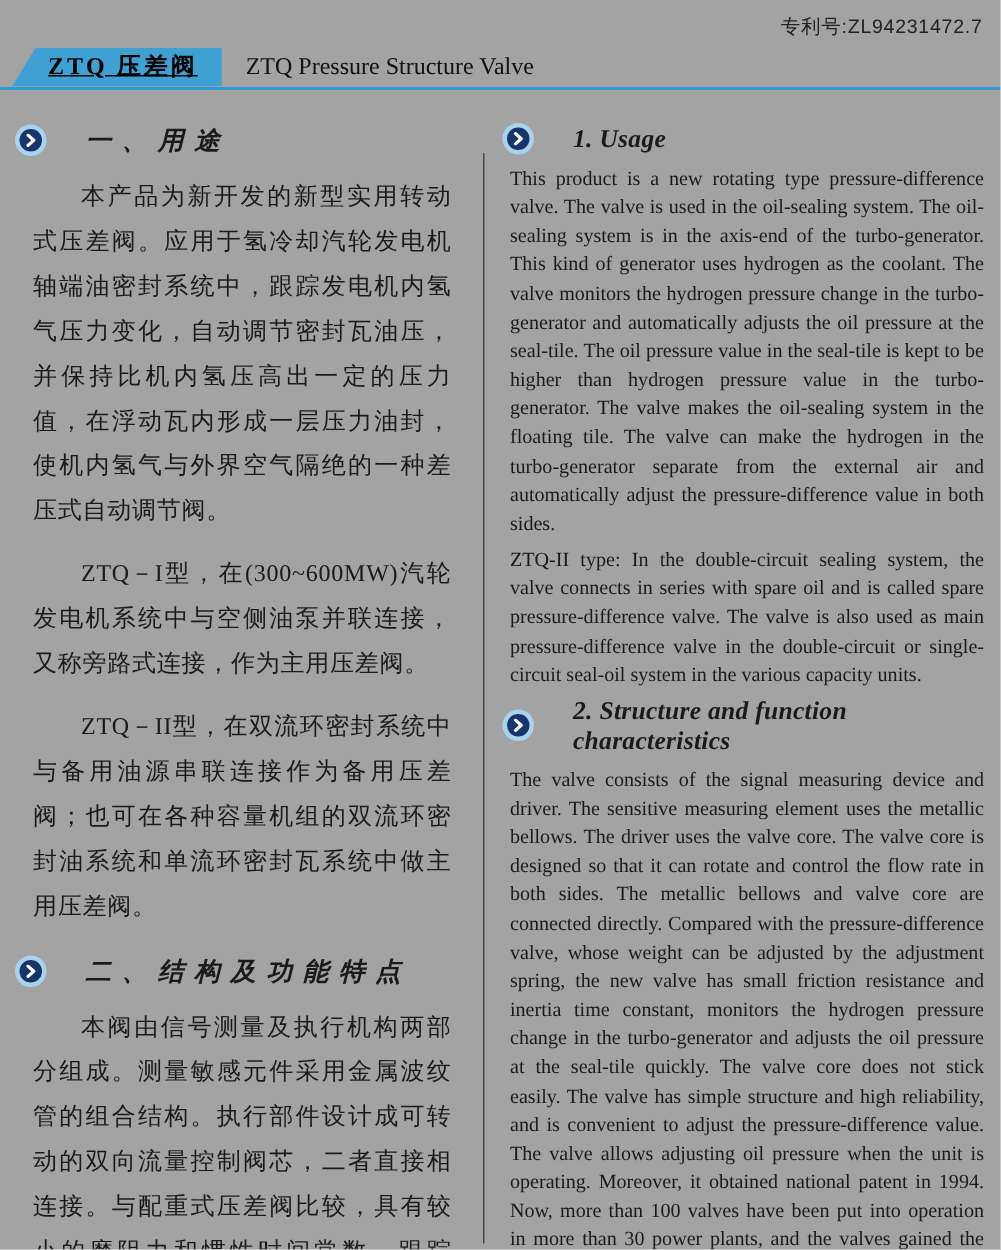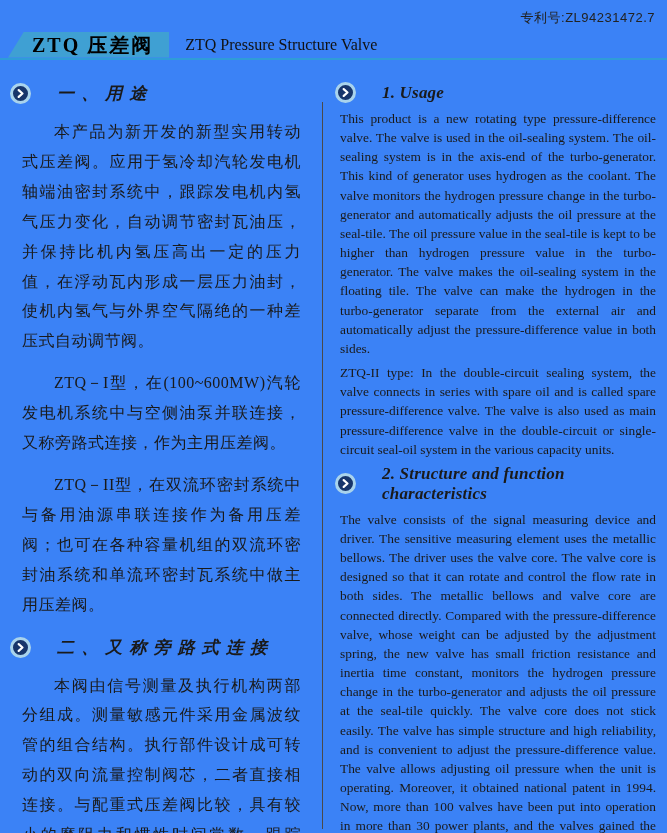--- a/index.html
+++ b/index.html
@@ -1,21 +1,21 @@
 <!DOCTYPE html>
 <html><head>
 <meta charset="utf-8">
 <style>
   html, body { margin: 0; padding: 0; background: #e8e8e8; }
   .page {
     position: relative;
     width: 667px;
     height: 833px;
     margin: 0 auto;
-    background: #3b82f6;
+    background: #a3a3a3;
     overflow: hidden;
     font-family: "Liberation Serif", "DejaVu Serif", serif;
     color: #1a1a1a;
   }
   .patent {
     position: absolute;
     top: 9px;
     right: 12px;
     font-size: 13px;
     letter-spacing: 0.5px;
@@ -28,26 +28,27 @@
     left: 8px;
     right: 0;
     height: 27px;
     display: flex;
     align-items: center;
   }
   .badge {
     background: #3FA0D3;
     color: #000;
     font-weight: bold;
-    font-size: 20px;
+    font-size: 16px;
     line-height: 26px;
     padding: 0 16px 0 24px;
     clip-path: polygon(16px 0, 100% 0, 100% 100%, 0 100%);
     letter-spacing: 2px;
     font-family: "Liberation Serif", "DejaVu Serif", serif;
+    text-decoration: underline;
   }
   .title-en {
     margin-left: 16px;
     font-size: 16px;
     color: #111;
   }
   .rule {
     position: absolute;
     top: 58px;
     left: 0;
@@ -134,30 +135,30 @@
     <div class="col-left">
       <div class="sec-head">
         <span class="icon-circ">
           <svg width="9" height="9" viewBox="0 0 10 10">
             <path d="M3 1.2 L7.2 5 L3 8.8" stroke="#ffffff" stroke-width="2.4" fill="none" stroke-linecap="round" stroke-linejoin="round"></path>
           </svg>
         </span>
         <span class="sec-title-cn">一、用途</span>
       </div>
       <p class="cn-p">本产品为新开发的新型实用转动式压差阀。应用于氢冷却汽轮发电机轴端油密封系统中，跟踪发电机内氢气压力变化，自动调节密封瓦油压，并保持比机内氢压高出一定的压力值，在浮动瓦内形成一层压力油封，使机内氢气与外界空气隔绝的一种差压式自动调节阀。</p>
-      <p class="cn-p">ZTQ－I型，在(100~600MW)汽轮发电机系统中与空侧油泵并联连接，又称旁路式连接，作为主用压差阀。</p>
+      <p class="cn-p">ZTQ－I型，在(300~600MW)汽轮发电机系统中与空侧油泵并联连接，又称旁路式连接，作为主用压差阀。</p>
       <p class="cn-p">ZTQ－II型，在双流环密封系统中与备用油源串联连接作为备用压差阀；也可在各种容量机组的双流环密封油系统和单流环密封瓦系统中做主用压差阀。</p>
 
       <div class="sec-head sec2-left">
         <span class="icon-circ">
           <svg width="9" height="9" viewBox="0 0 10 10">
             <path d="M3 1.2 L7.2 5 L3 8.8" stroke="#ffffff" stroke-width="2.4" fill="none" stroke-linecap="round" stroke-linejoin="round"></path>
           </svg>
         </span>
-        <span class="sec-title-cn">二、又称旁路式连接</span>
+        <span class="sec-title-cn">二、结构及功能特点</span>
       </div>
       <p class="cn-p">本阀由信号测量及执行机构两部分组成。测量敏感元件采用金属波纹管的组合结构。执行部件设计成可转动的双向流量控制阀芯，二者直接相连接。与配重式压差阀比较，具有较小的磨阻力和惯性时间常数，跟踪快，调节快速且阀芯不易卡涩，结构简单可靠性高，压差值调整极为方便，允许机组运行时进行调整等特点，并于94年取得国家专利。已有30多家电厂，100多台阀投入运行，得到电厂认可。</p>
     </div>
 
     <div class="divider"></div>
 
     <div class="col-right">
       <div class="sec-head">
         <span class="icon-circ">
           <svg width="9" height="9" viewBox="0 0 10 10">

